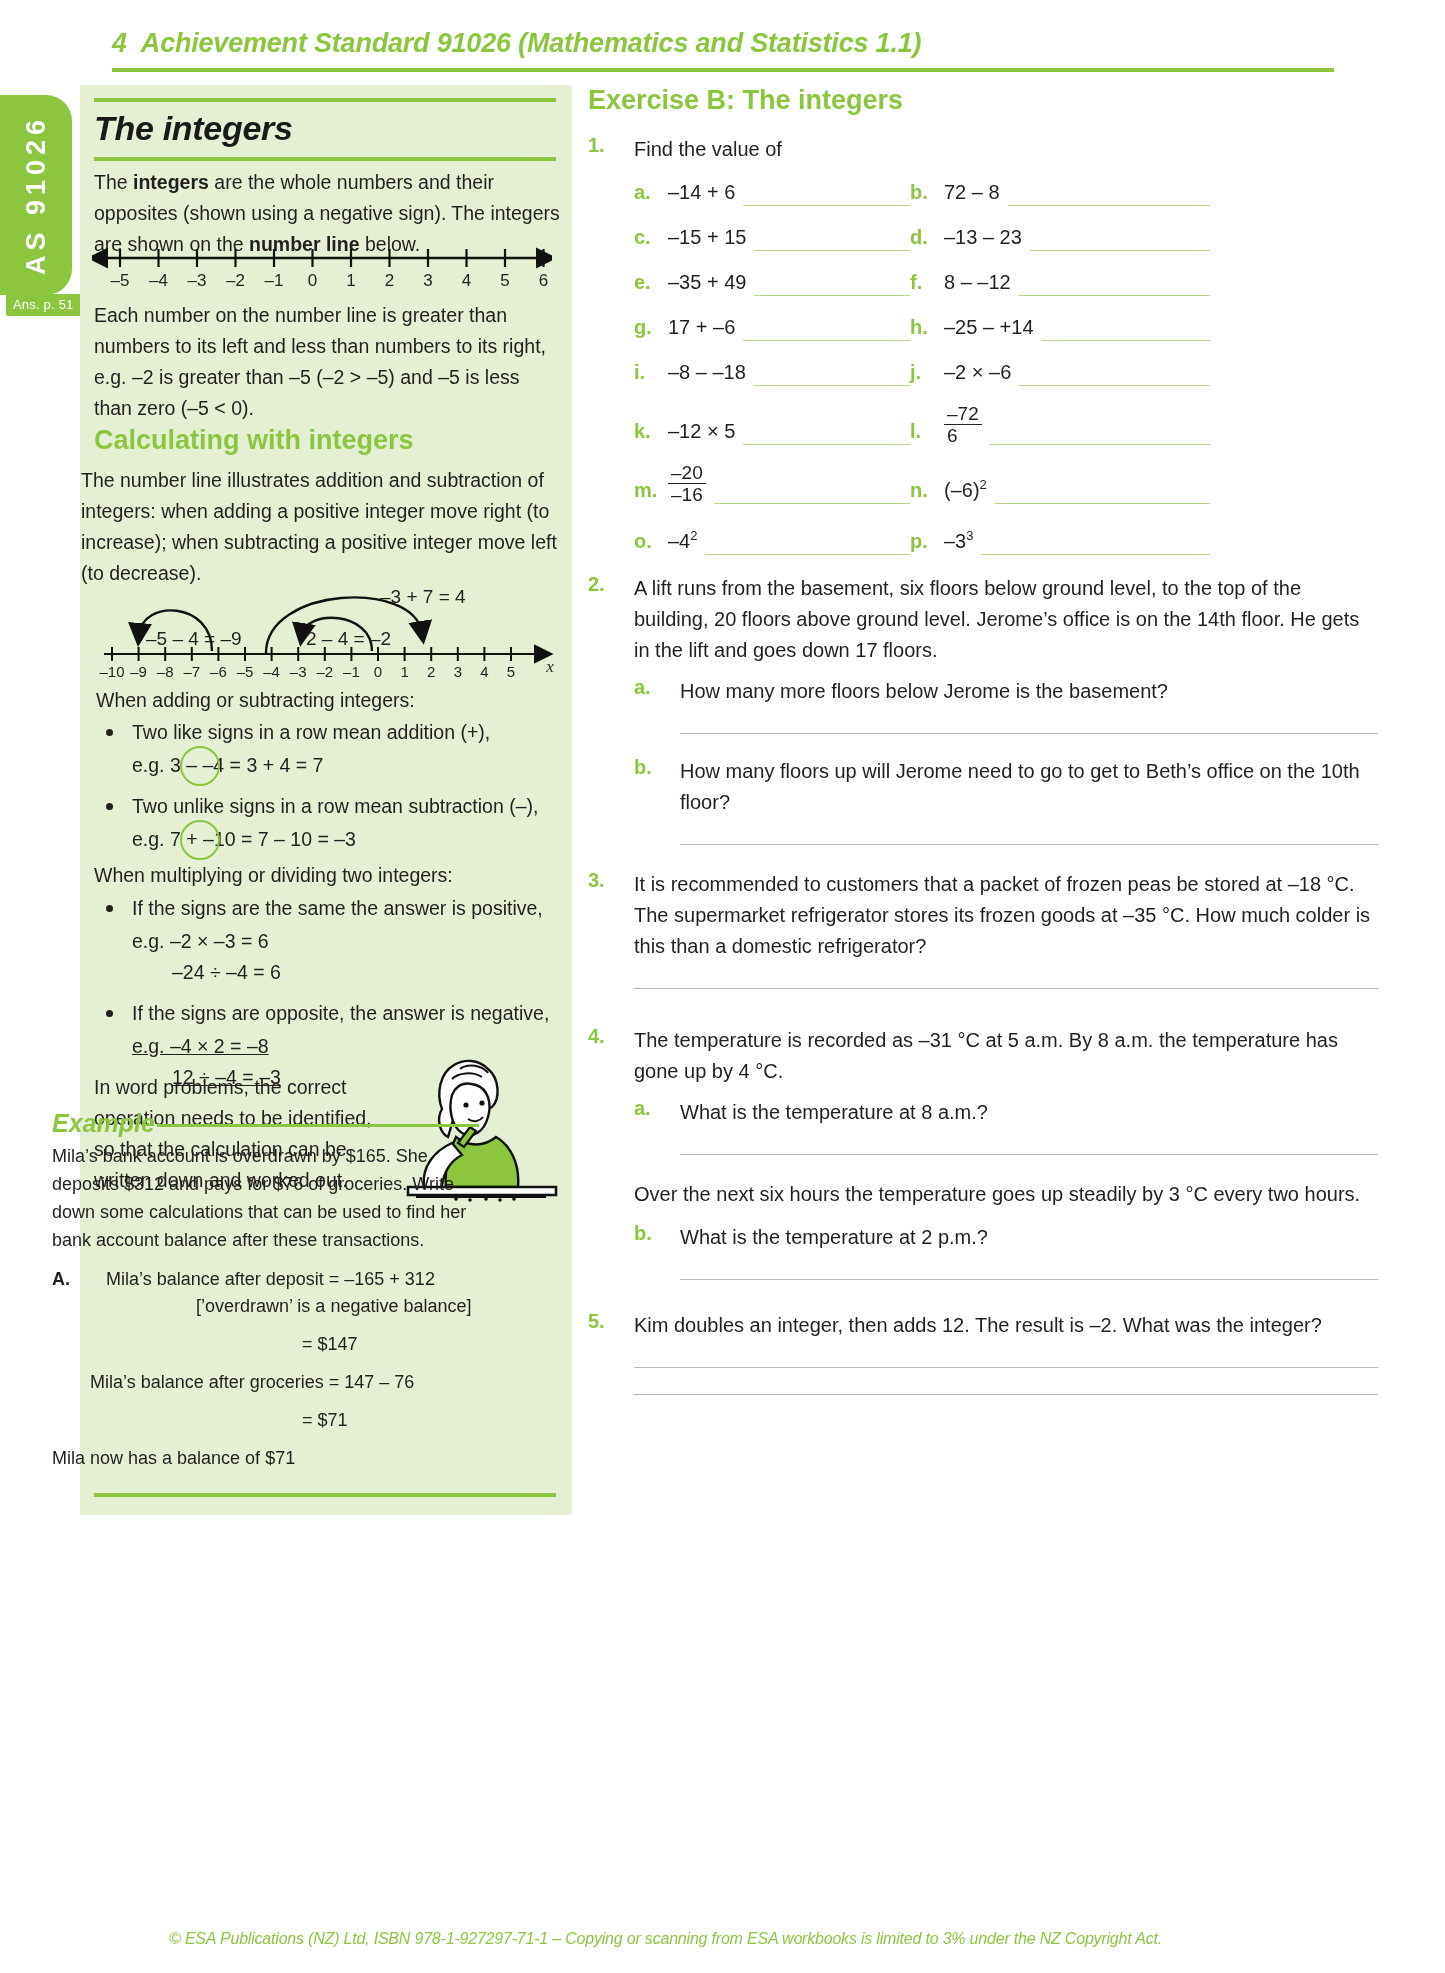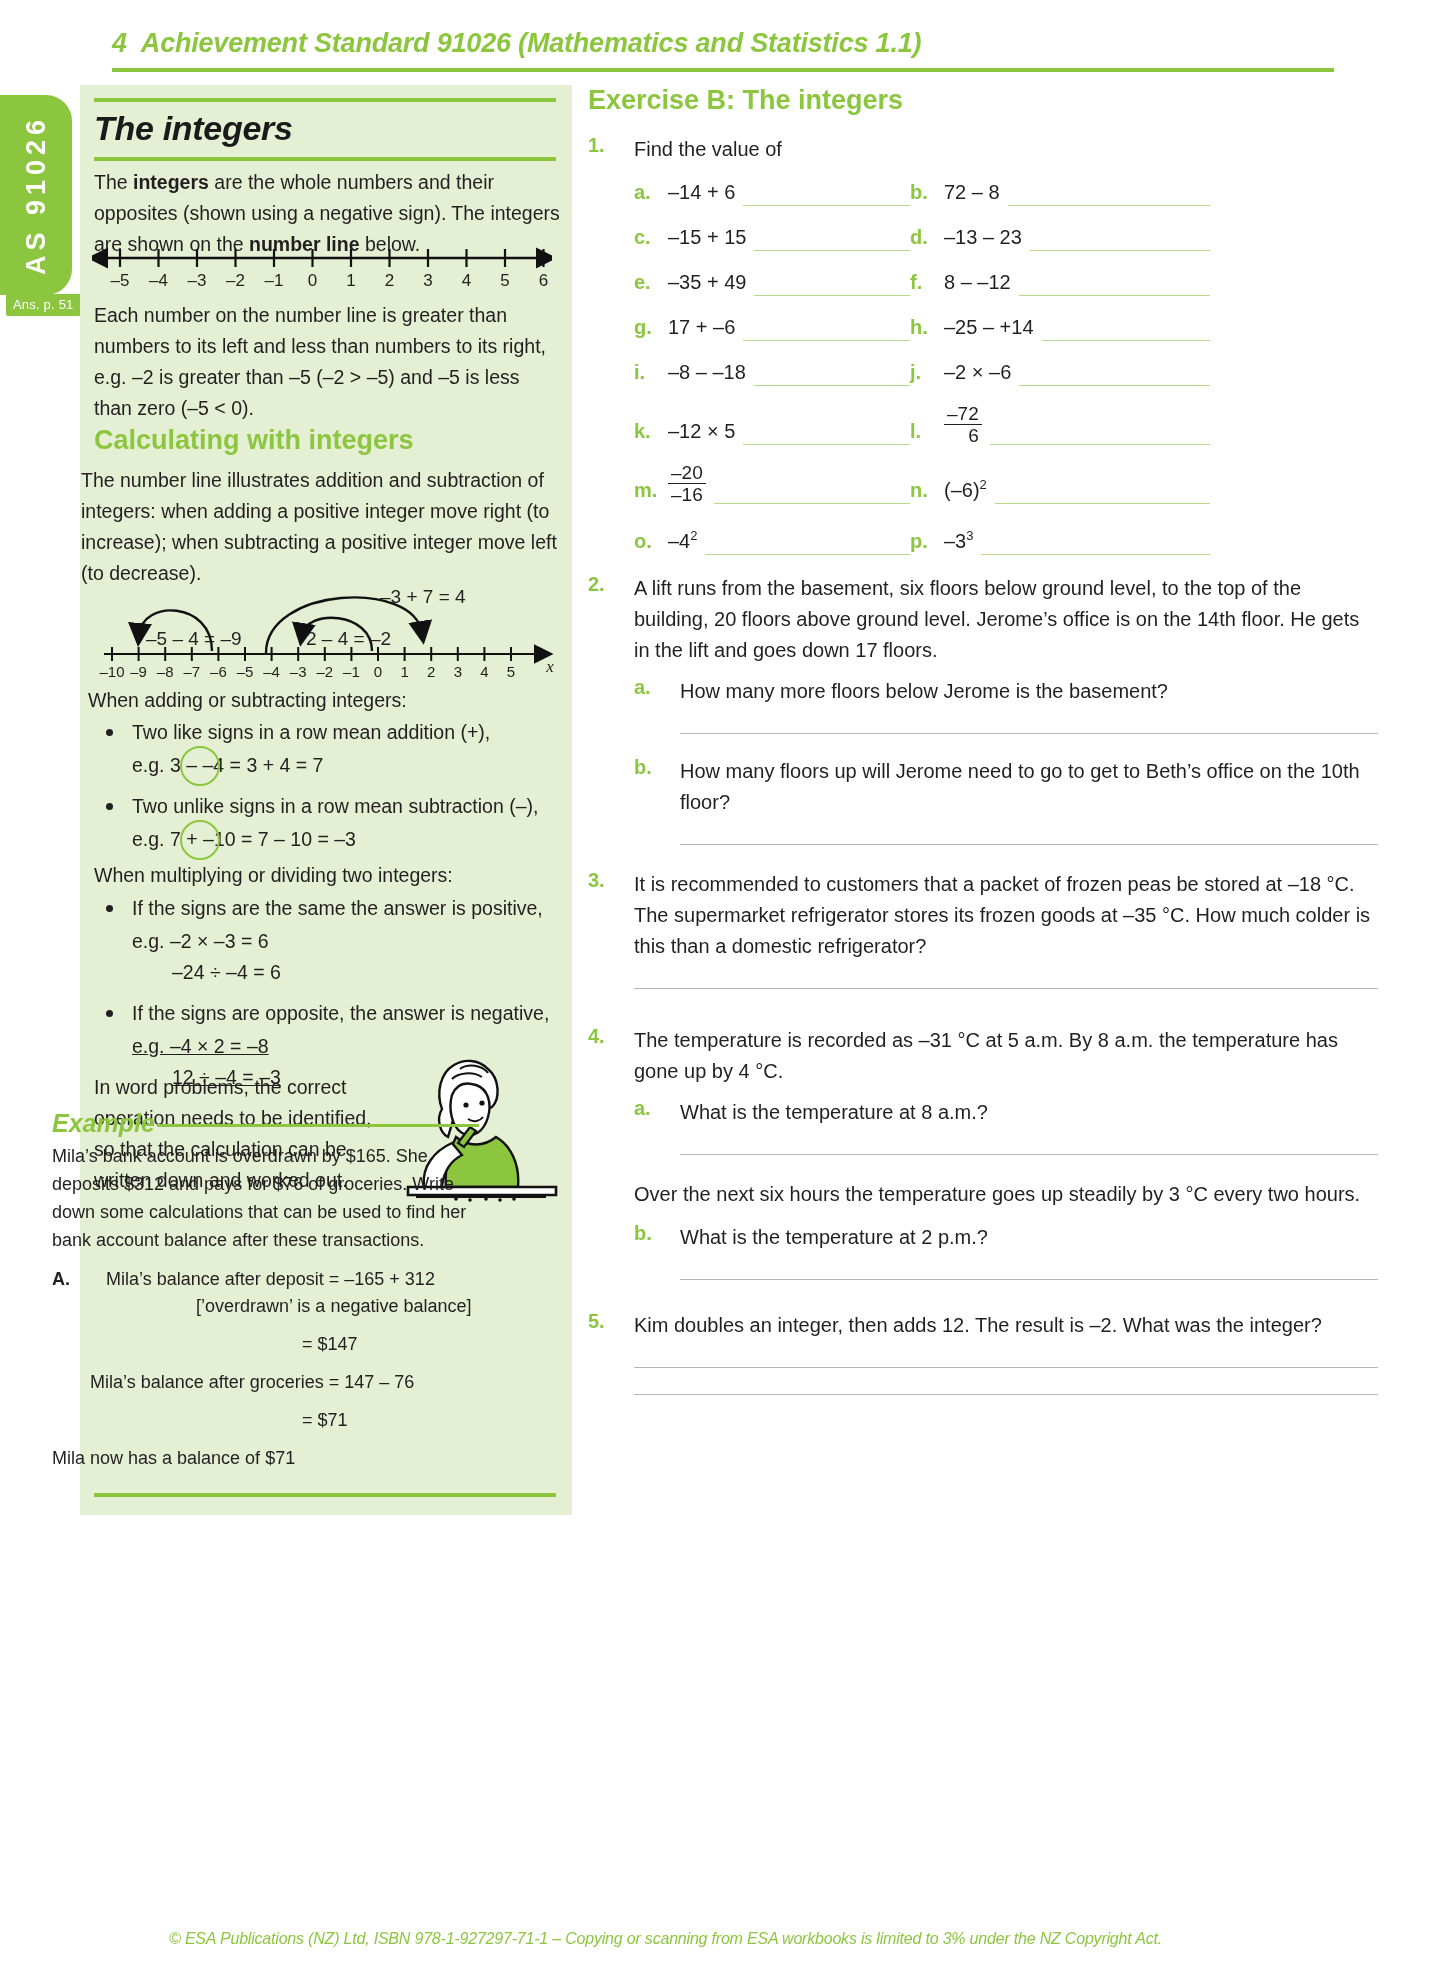--- a/index.html
+++ b/index.html
@@ -83,21 +83,21 @@
     font-size:27px; font-weight:bold; color:#8cc63f;
   }
   .p-calc { position:absolute; left:1px; top:380px; width:478px; }
 
   
   .nline1 { position:absolute; left:12px; top:156px; width:460px; height:48px; }
 
   
   .arrowdiag { position:absolute; left:4px; top:492px; width:486px; height:104px; }
 
-  .p-when1 { position:absolute; left:8px; top:600px; width:478px; }
+  .p-when1 { position:absolute; left:16px; top:600px; width:478px; }
   .ul1 { position:absolute; left:14px; top:632px; width:478px; }
   .p-when2 { position:absolute; left:14px; top:775px; width:478px; }
   .ul2 { position:absolute; left:14px; top:808px; width:478px; }
   .p-word { position:absolute; left:14px; top:987px; width:300px; }
 
   ul.blist { margin:0; padding:0; list-style:none; }
   ul.blist li { position:relative; padding-left:38px; font-size:19.5px; line-height:31px; margin-bottom:2px; }
   ul.blist li .bullet {
     position:absolute; left:12px; top:12px;
     width:7px; height:7px; background:#231f20; border-radius:50%;
@@ -163,21 +163,21 @@
   .item { display:flex; align-items:flex-end; }
   .item.left-item { width:276px; }
   .item.right-item { width:300px; }
   .ilabel {
     font-size:20px; font-weight:bold; color:#8cc63f;
     width:34px; flex:0 0 34px; line-height:27px;
   }
   .iexpr { font-size:20px; white-space:nowrap; line-height:27px; }
   .iline { flex:1 1 auto; border-bottom:1.6px solid #b6d98a; height:20px; margin-left:8px; min-width:72px; }
 
-  .frac { display:inline-block; text-align:right; vertical-align:middle; line-height:1; }
+  .frac { display:inline-block; text-align:left; vertical-align:middle; line-height:1; }
   .frac .num { display:block; font-size:19px; padding:0 3px 1px 3px; }
   .frac .den { display:block; font-size:19px; border-top:1.5px solid #231f20; padding:1px 3px 0 3px; }
   sup.exp { font-size:13px; vertical-align:super; }
 
   .qblock { margin-top:10px; }
   .sub-row { position:relative; margin-left:46px; margin-top:10px; }
   .slabel { position:absolute; left:0; top:0; font-size:20px; font-weight:bold; color:#8cc63f; }
   .stext { margin-left:46px; font-size:20px; line-height:31px; }
   .answer-rule { border-bottom:1.5px solid #b6b6b6; height:1px; margin:26px 0 0 46px; }
   .answer-rule.sub { margin-left:92px; }

